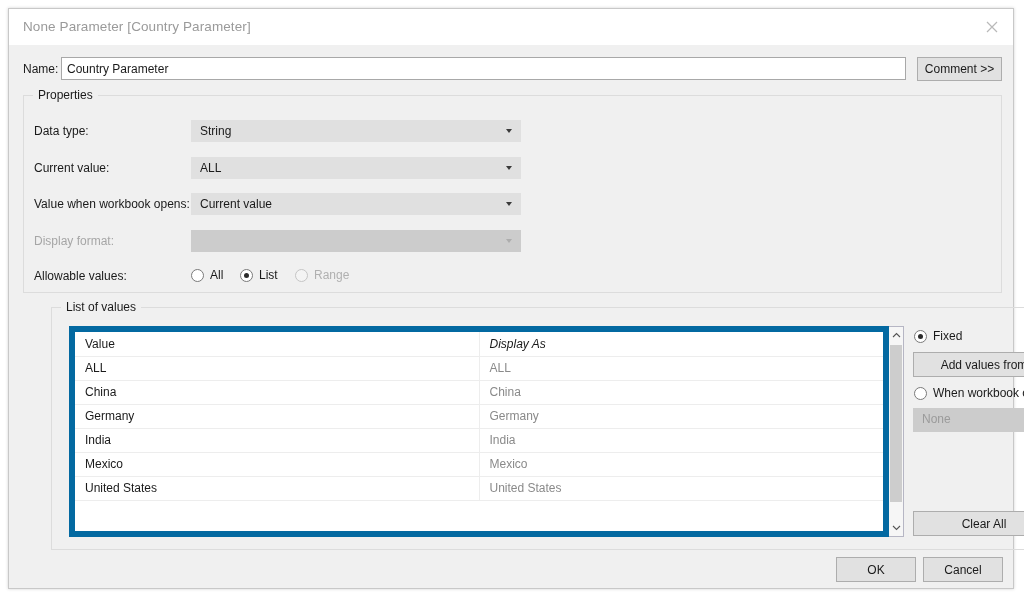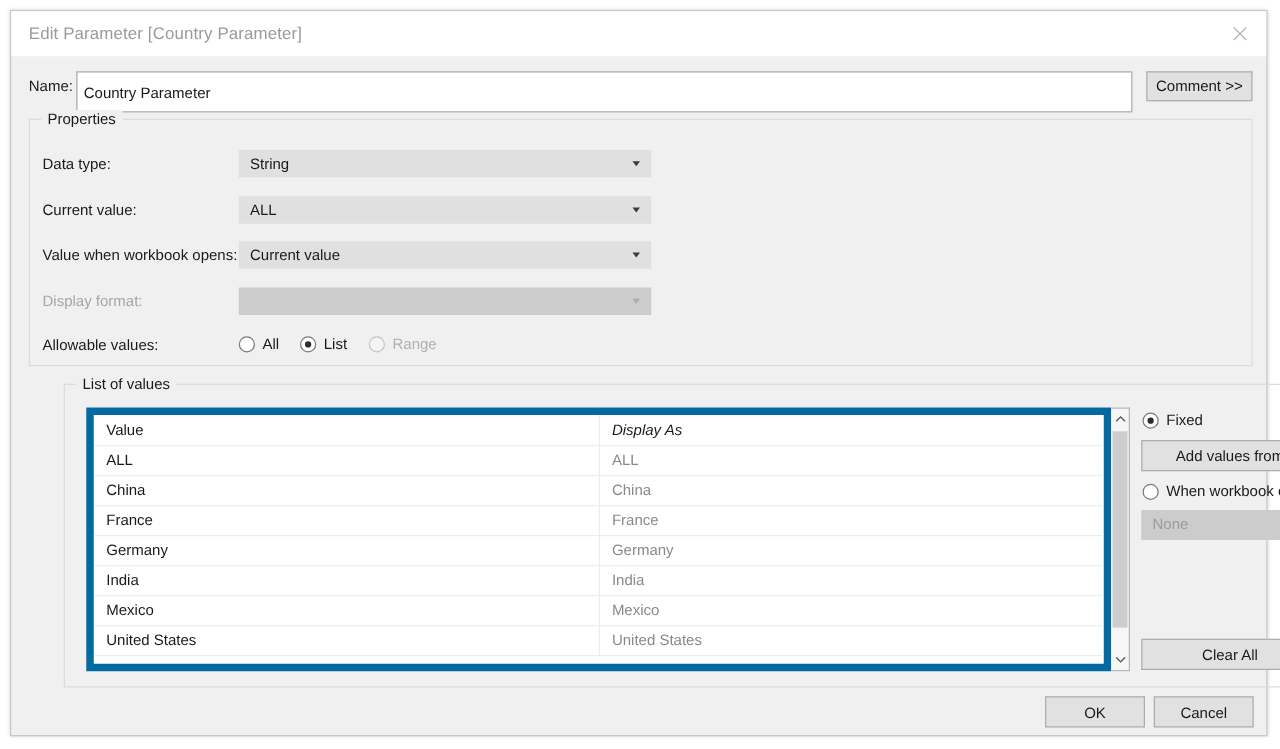--- a/index.html
+++ b/index.html
@@ -70,21 +70,21 @@
     left: 14px;
     top: 9px;
     font-size: 12px;
     color: #1a1a1a;
   }
   .name-input {
     position: absolute;
     left: 52px;
     top: 4px;
     width: 845px;
-    height: 33px;
+    height: 23px;
     background: #ffffff;
     border: 1px solid #a8a8a8;
     box-sizing: border-box;
     font-family: "Liberation Sans", sans-serif;
     font-size: 12px;
     color: #1a1a1a;
     padding: 0 5px;
     outline: none;
   }
   .comment-btn {
@@ -311,21 +311,21 @@
     cursor: pointer;
     padding: 0;
   }
 </style>
 </head>
 <body>
 
 <div class="dialog">
 
   <div class="titlebar">
-    <div class="title-text">Edit Parameter [Country Parameter]</div>
+    <div class="title-text">None Parameter [Country Parameter]</div>
     <div class="close-btn">
       <svg width="12" height="12" viewBox="0 0 12 12" aria-hidden="true">
         <path d="M1 1 L11 11 M11 1 L1 11" stroke="#b9b9b9" stroke-width="1.2" fill="none"></path>
       </svg>
     </div>
   </div>
 
   <div class="name-row">
     <div class="name-label">Name:</div>
     <input class="name-input" type="text" value="Country Parameter" style="">
@@ -389,24 +389,20 @@
           </tr>
         </thead>
         <tbody id="values-tbody">
             <tr>
               <td class="c-value">ALL</td>
               <td class="c-display">ALL</td>
             </tr>
             <tr>
               <td class="c-value">China</td>
               <td class="c-display">China</td>
-            </tr>
-            <tr>
-              <td class="c-value">France</td>
-              <td class="c-display">France</td>
             </tr>
             <tr>
               <td class="c-value">Germany</td>
               <td class="c-display">Germany</td>
             </tr>
             <tr>
               <td class="c-value">India</td>
               <td class="c-display">India</td>
             </tr>
             <tr>

